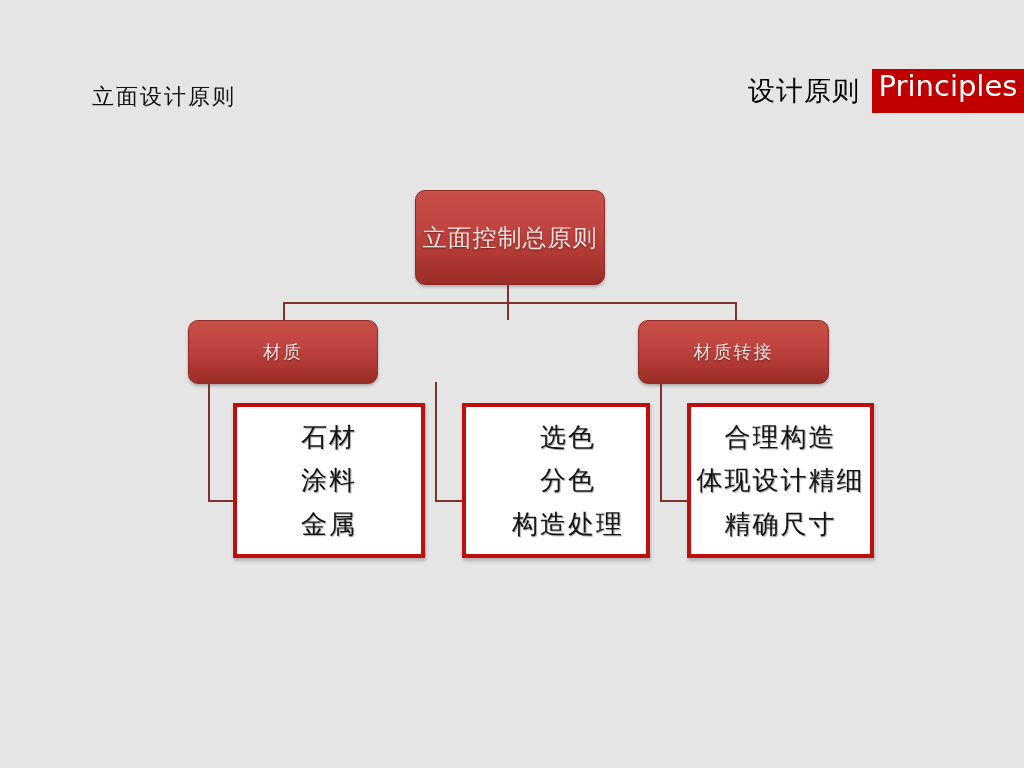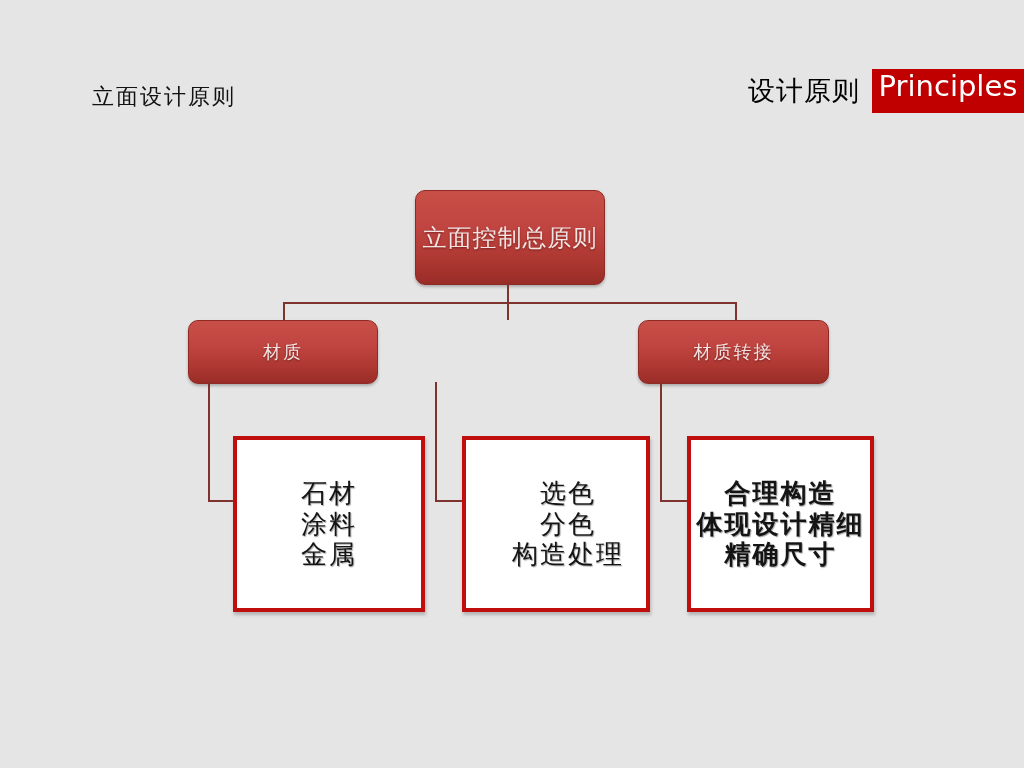--- a/index.html
+++ b/index.html
@@ -48,31 +48,31 @@
   }
   .root-node{left:415px;top:190px;width:188px;height:93px;font-size:24px;letter-spacing:1px;}
   .branch-node{top:320px;height:62px;font-size:18px;letter-spacing:2px;}
   #branch-0{left:188px;width:188px;}
   #branch-1{left:414px;width:187px;}
   #branch-2{left:638px;width:189px;}
   
   .line{position:absolute;background:#7e332e;}
   
   .detail-box{
-    position:absolute;top:436px;height:176px;
+    position:absolute;top:403px;height:155px;
     background:#ffffff;
     border:4px solid #c00d0d;
     box-shadow:1px 3px 3px rgba(120,120,120,0.45);
     box-sizing:border-box;
     display:flex;flex-direction:column;align-items:center;justify-content:center;
-    gap:2px;
+    gap:15px;
   }
   #detail-0{left:233px;width:192px;}
   #detail-1{left:462px;width:188px;padding-left:24px;}
-  #detail-2{left:687px;width:187px;font-weight:bold;}
+  #detail-2{left:687px;width:187px;}
   .detail-line{
     color:#141414;font-size:26px;letter-spacing:2px;
     font-family:"DejaVu Serif","Liberation Serif",serif;
     text-shadow:1px 1px 1px rgba(0,0,0,0.35);
     line-height:1.1;
   }
 </style>
 </head>
 <body>
 

